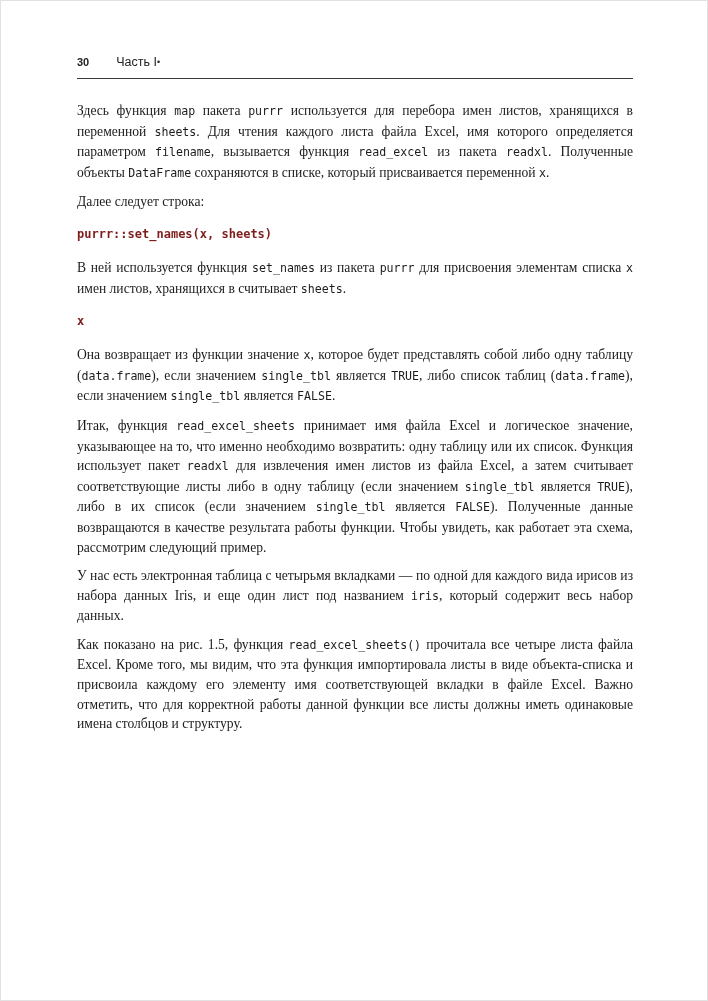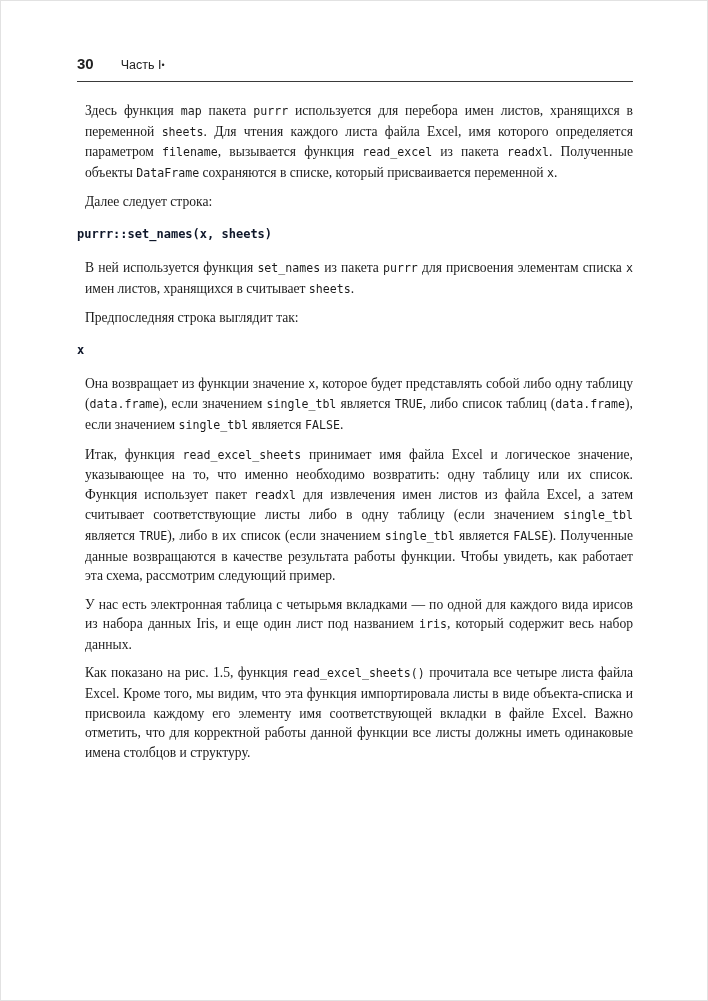--- a/index.html
+++ b/index.html
@@ -28,74 +28,73 @@
     align-items: baseline;
     font-family: "Liberation Sans", sans-serif;
     font-size: 12.5px;
     color: #222222;
     border-bottom: 1.2px solid #3a3a3a;
     padding-bottom: 9px;
     box-sizing: border-box;
   }
   .page-number {
     font-weight: bold;
-    font-size: 15px;
+    font-size: 11px;
     margin-right: 27px;
     text-align: center;
   }
   .part-label {
   }
   .header-bullet {
     font-size: 9px;
     margin-right: 10px;
     position: relative;
     top: -1px;
   }
   .page-body {
     position: absolute;
     top: 100px;
     left: 76px;
     width: 556px;
   }
   .para {
-    margin: 0 0 9px 8px;
+    margin: 0 0 9px 0;
     font-size: 13.6px;
     line-height: 19.6px;
     text-align: justify;
     hyphens: auto;
   }
   .inline-code {
     font-family: "DejaVu Sans Mono", monospace;
     font-size: 11.6px;
     color: #1c1c1c;
   }
   .code-line {
     font-family: "DejaVu Sans Mono", monospace;
     font-weight: bold;
     font-size: 12px;
     line-height: 16px;
     margin: 14px 0 16px 0;
     white-space: pre;
-    color: #0f172a;
+    color: #7f1d1d;
   }
 </style>
 </head>
 <body>
 
 <div class="book-page">
   <div class="running-header">
     <span class="page-number">30</span>
     <span class="part-label">Часть I</span>
     <span class="header-bullet">•</span>
   </div>
   <div class="page-body">
       <p class="para"><span>Здесь функция </span><code class="inline-code">map</code><span> пакета </span><code class="inline-code">purrr</code><span> используется для перебора имен листов, хранящихся в переменной </span><code class="inline-code">sheets</code><span>. Для чтения каждого листа файла Excel, имя которого определяется параметром </span><code class="inline-code">filename</code><span>, вызывается функция </span><code class="inline-code">read_excel</code><span> из пакета </span><code class="inline-code">readxl</code><span>. Полученные объекты </span><code class="inline-code">DataFrame</code><span> сохраняются в списке, который присваивается переменной </span><code class="inline-code">x</code><span>.</span></p>
       <p class="para"><span>Далее следует строка:</span></p>
       <div class="code-line">purrr::set_names(x, sheets)</div>
       <p class="para"><span>В ней используется функция </span><code class="inline-code">set_names</code><span> из пакета </span><code class="inline-code">purrr</code><span> для присвоения элементам списка </span><code class="inline-code">x</code><span> имен листов, хранящихся в считывает </span><code class="inline-code">sheets</code><span>.</span></p>
-      <p class="para"><span>Предпоследняя строка выглядит так:</span></p>
       <div class="code-line">x</div>
       <p class="para"><span>Она возвращает из функции значение </span><code class="inline-code">x</code><span>, которое будет представлять собой либо одну таблицу (</span><code class="inline-code">data.frame</code><span>), если значением </span><code class="inline-code">single_tbl</code><span> является </span><code class="inline-code">TRUE</code><span>, либо список таблиц (</span><code class="inline-code">data.frame</code><span>), если значением </span><code class="inline-code">single_tbl</code><span> является </span><code class="inline-code">FALSE</code><span>.</span></p>
       <p class="para"><span>Итак, функция </span><code class="inline-code">read_excel_sheets</code><span> принимает имя файла Excel и логическое значение, указывающее на то, что именно необходимо возвратить: одну таблицу или их список. Функция использует пакет </span><code class="inline-code">readxl</code><span> для извлечения имен листов из файла Excel, а затем считывает соответствующие листы либо в одну таблицу (если значением </span><code class="inline-code">single_tbl</code><span> является </span><code class="inline-code">TRUE</code><span>), либо в их список (если значением </span><code class="inline-code">single_tbl</code><span> является </span><code class="inline-code">FALSE</code><span>). Полученные данные возвращаются в качестве результата работы функции. Чтобы увидеть, как работает эта схема, рассмотрим следующий пример.</span></p>
       <p class="para"><span>У нас есть электронная таблица с четырьмя вкладками — по одной для каждого вида ирисов из набора данных Iris, и еще один лист под названием </span><code class="inline-code">iris</code><span>, который содержит весь набор данных.</span></p>
       <p class="para"><span>Как показано на рис. 1.5, функция </span><code class="inline-code">read_excel_sheets()</code><span> прочитала все четыре листа файла Excel. Кроме того, мы видим, что эта функция импортировала листы в виде объекта-списка и присвоила каждому его элементу имя соответствующей вкладки в файле Excel. Важно отметить, что для корректной работы данной функции все листы должны иметь одинаковые имена столбцов и структуру.</span></p>
     </div>
 </div>
 
 </body></html>

